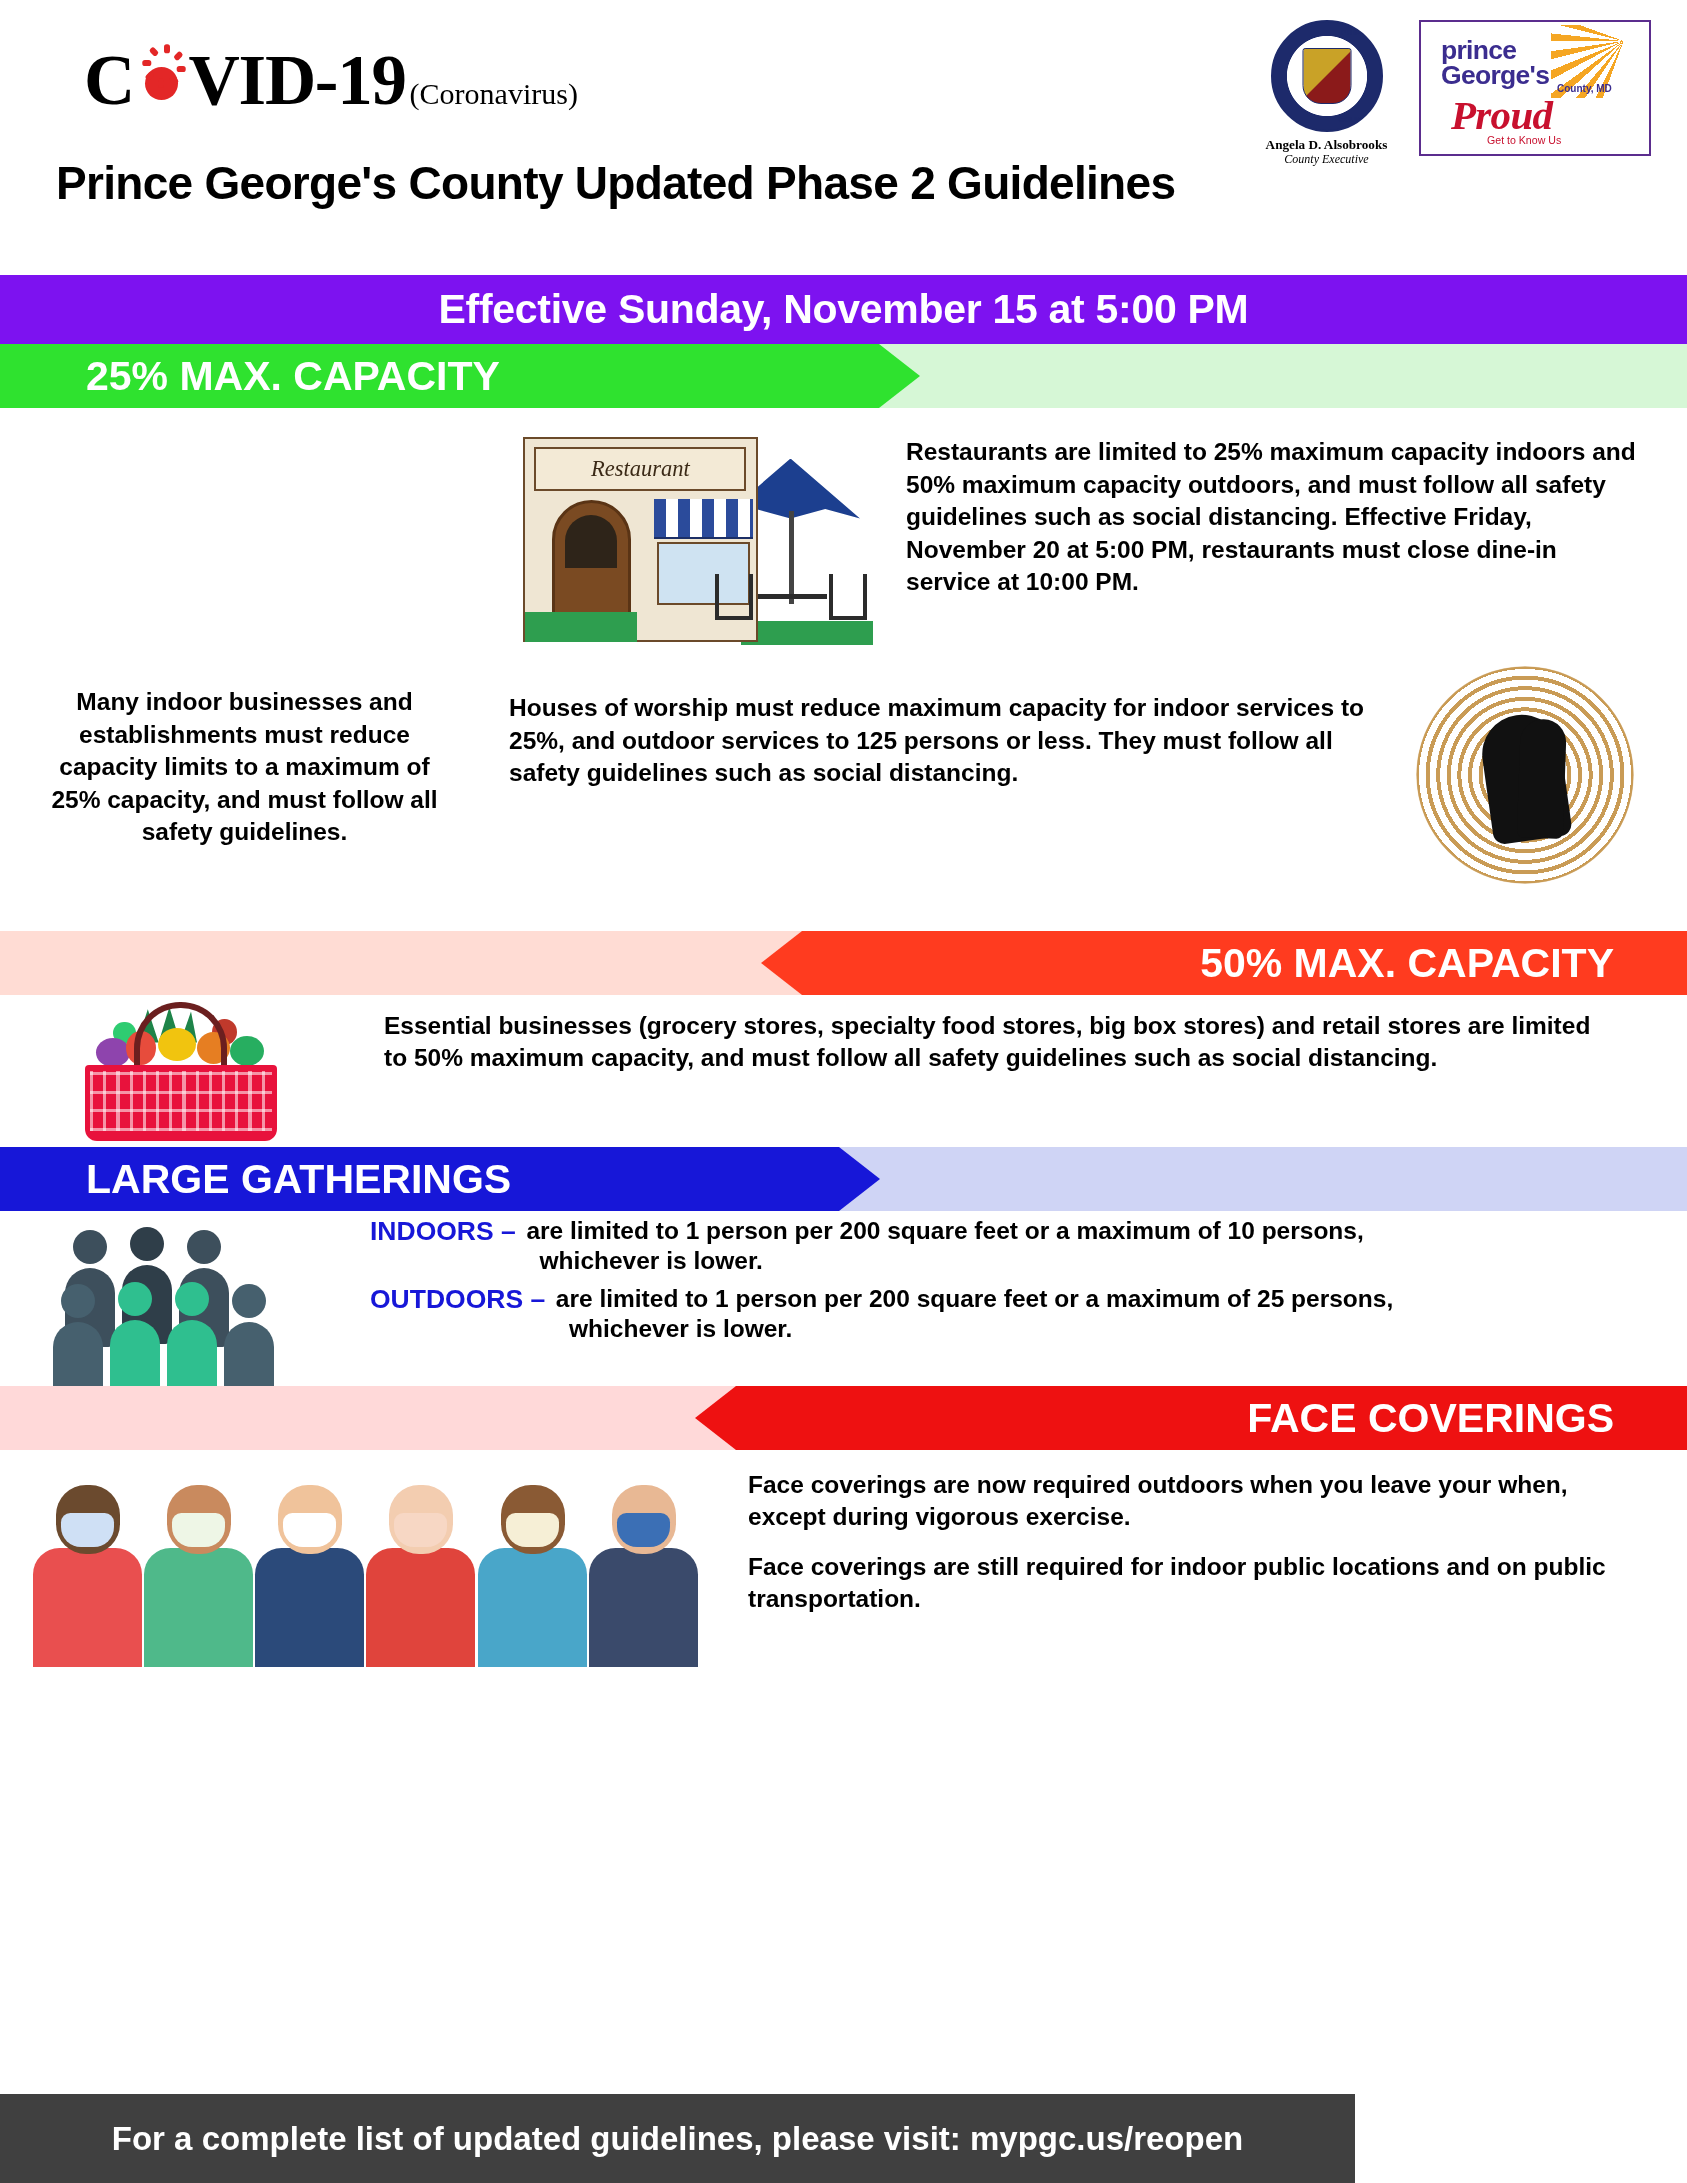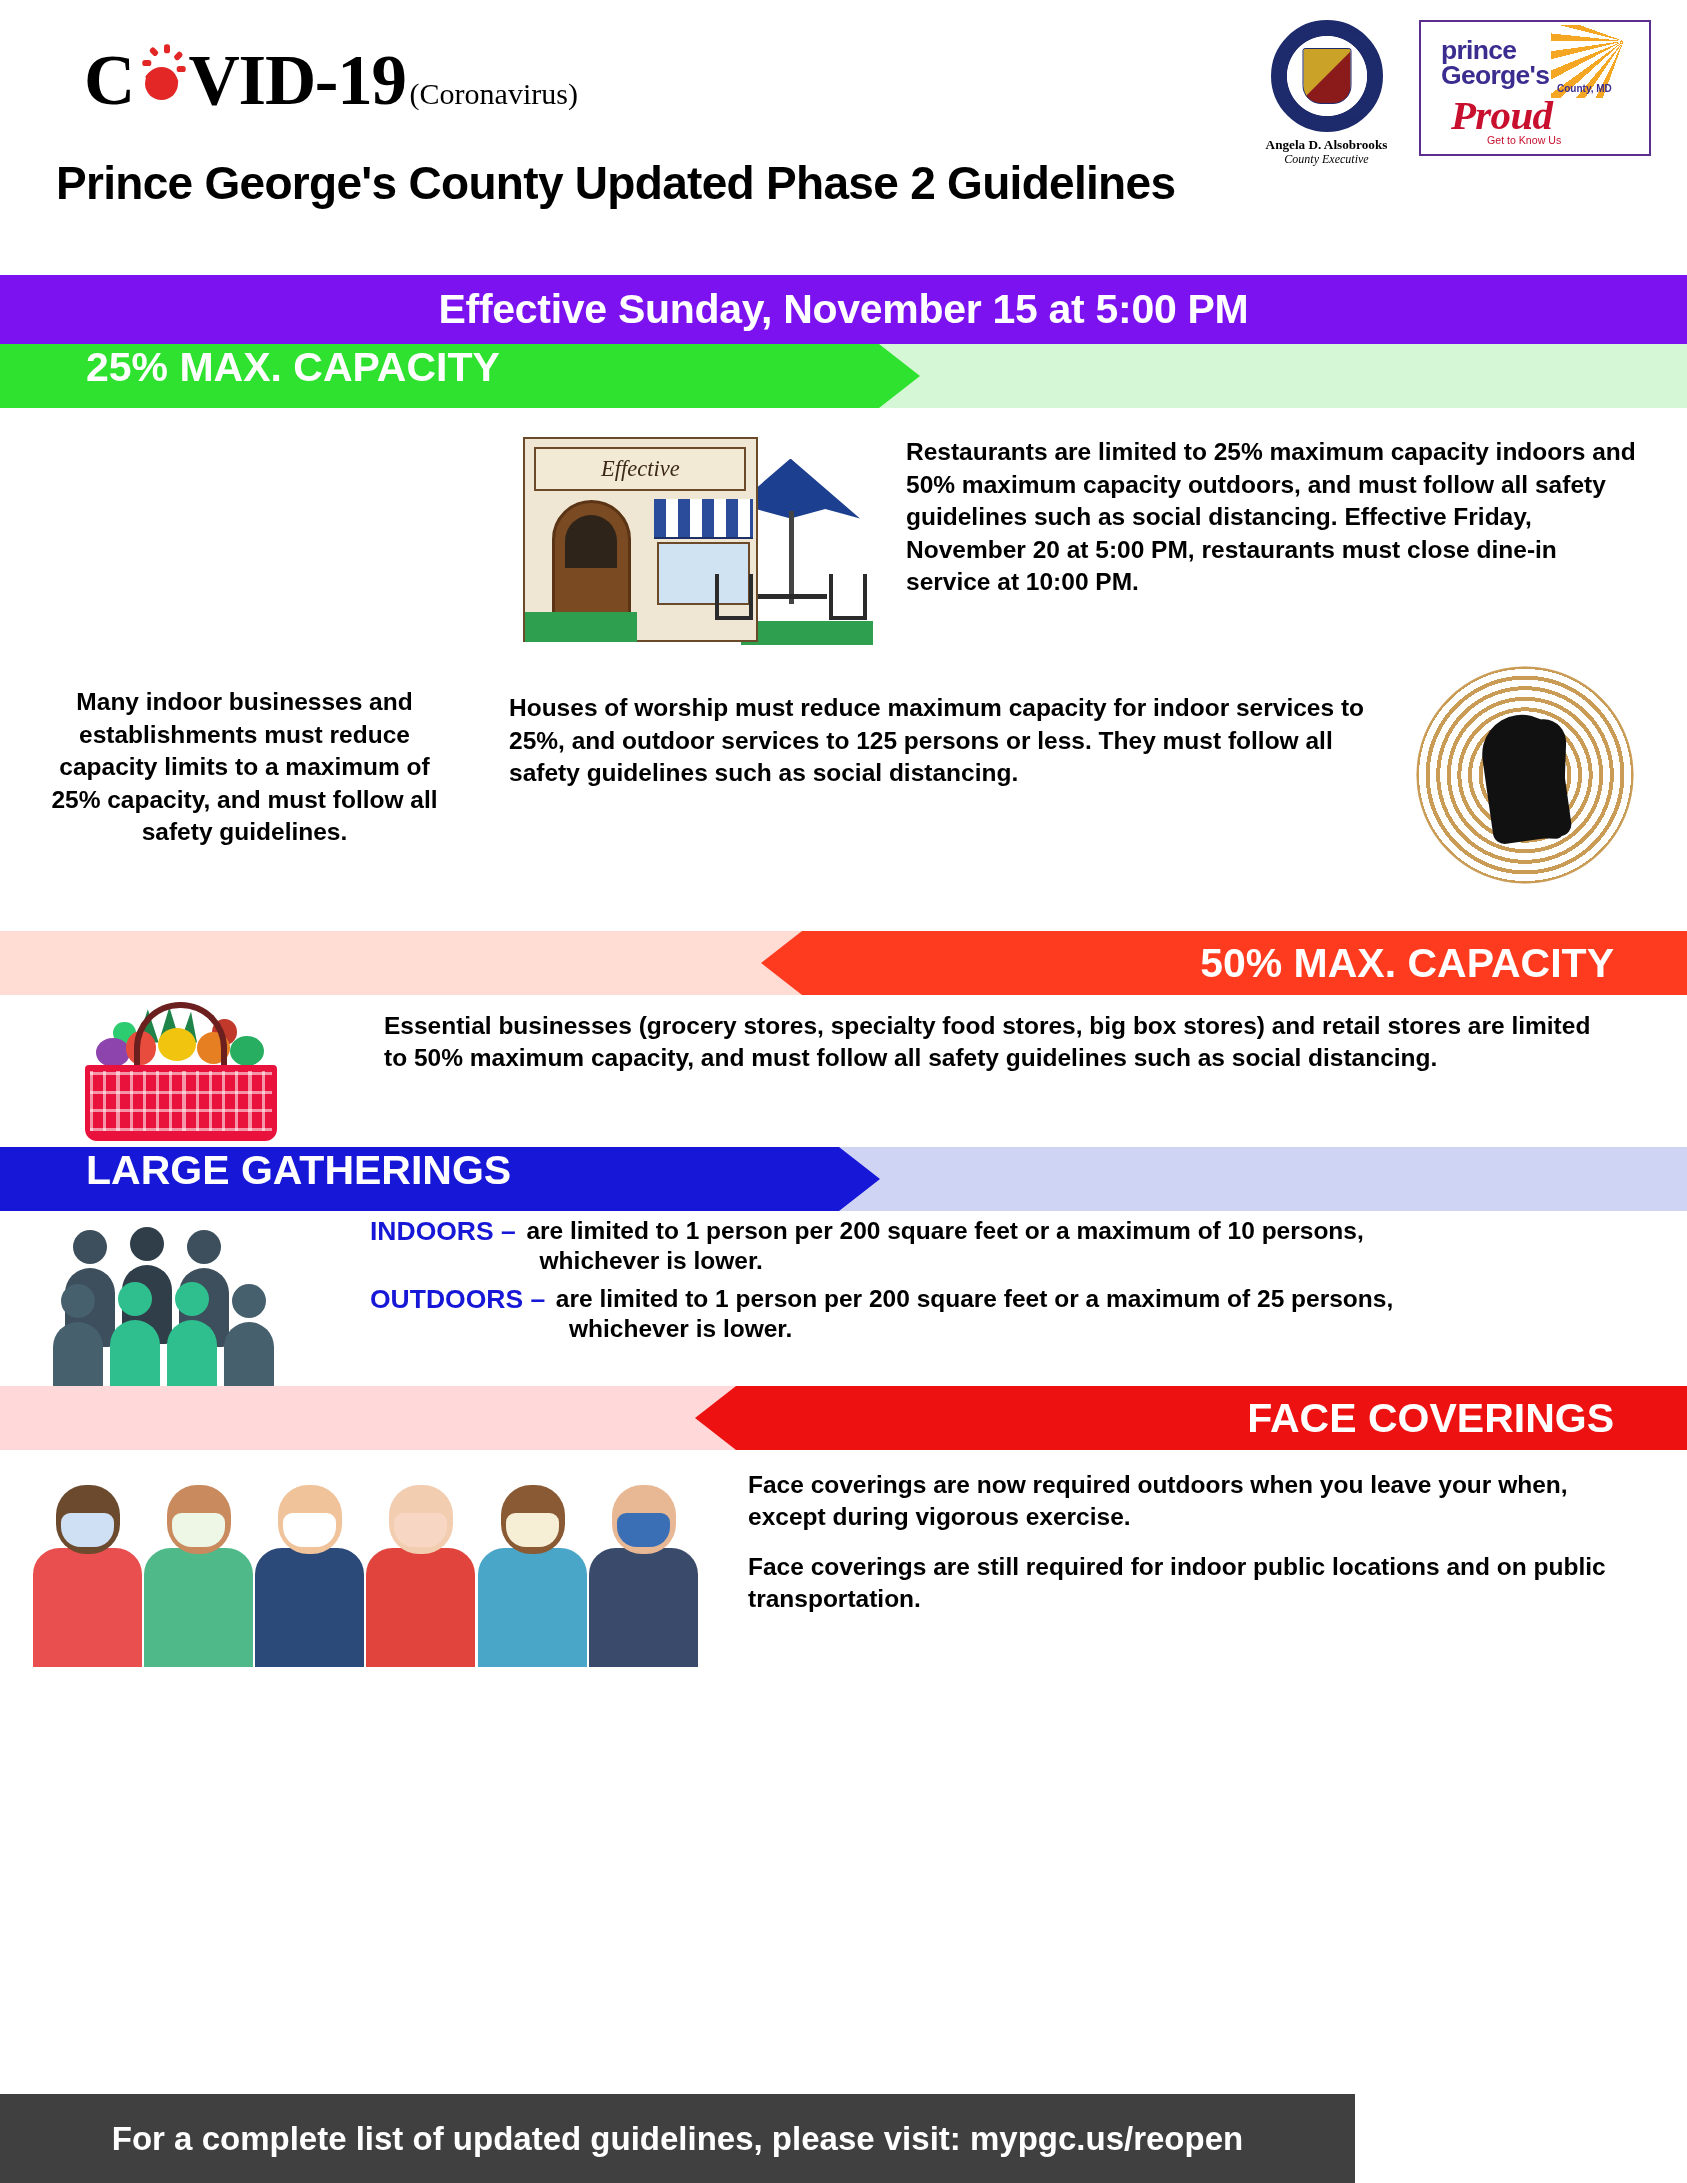--- a/index.html
+++ b/index.html
@@ -135,21 +135,21 @@
   }
   .purple-bar .txt {
     color: #fff; font-weight: bold; font-size: 41px; letter-spacing: -0.3px;
   }
 
   .arrow-band { position: relative; height: 64px; display: flex; align-items: center; }
   .arrow-band .bg { position: absolute; inset: 0; }
   .chev-left {
     width: 920px; height: 64px;
     clip-path: polygon(0 0, calc(100% - 41px) 0, 100% 50%, calc(100% - 41px) 100%, 0 100%);
-    display: flex; padding-left: 86px;
+    display: flex; align-items: center; padding-left: 86px;
   }
   .chev-right {
     width: 926px; height: 64px; margin-left: auto;
     clip-path: polygon(41px 0, 100% 0, 100% 100%, 41px 100%, 0 50%);
     display: flex; align-items: center; justify-content: flex-end; padding-right: 73px;
   }
   .band-title { color: #fff; font-weight: bold; font-size: 41px; letter-spacing: 0px; }
 
   
   .body-text {
@@ -390,21 +390,21 @@
 <div class="sec-25">
 
 
   <div class="indoor-note body-text">Many indoor businesses and establishments must reduce capacity limits to a maximum of 25% capacity, and must follow all safety guidelines.</div>
 
   <div class="restaurant-img">
     <div class="umbrella"></div>
     <div class="umb-pole"></div>
     <div class="grass-strip"></div>
     <div class="rest-bldg">
-      <div class="rest-sign">Effective</div>
+      <div class="rest-sign">Restaurant</div>
       <div class="rest-awn"></div>
       <div class="rest-door"></div>
       <div class="rest-window"></div>
       <div class="rest-planter"></div>
     </div>
     <div class="cafe-chair chair-a"></div>
     <div class="cafe-chair chair-b"></div>
     <div class="cafe-table"></div>
   </div>
 

